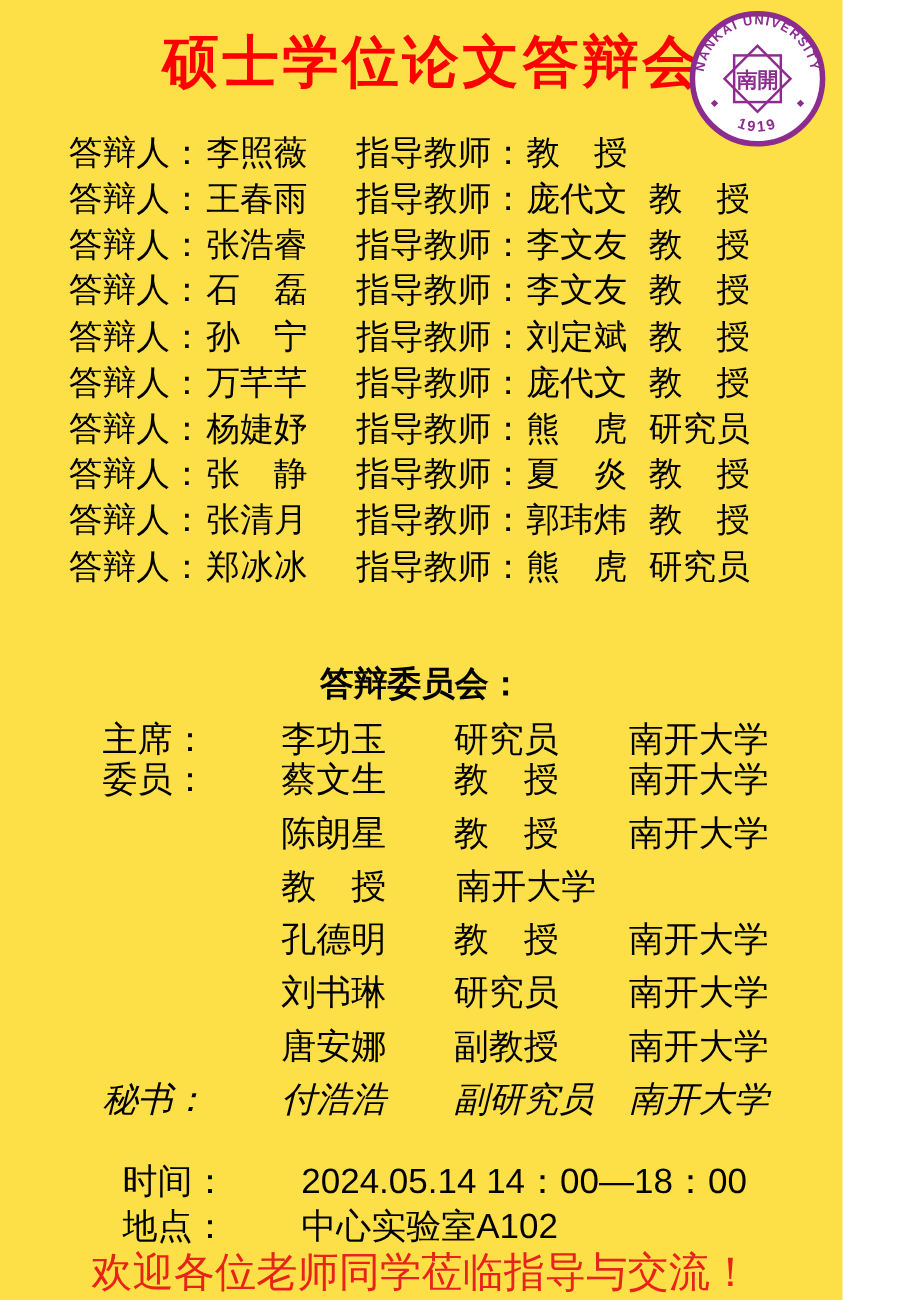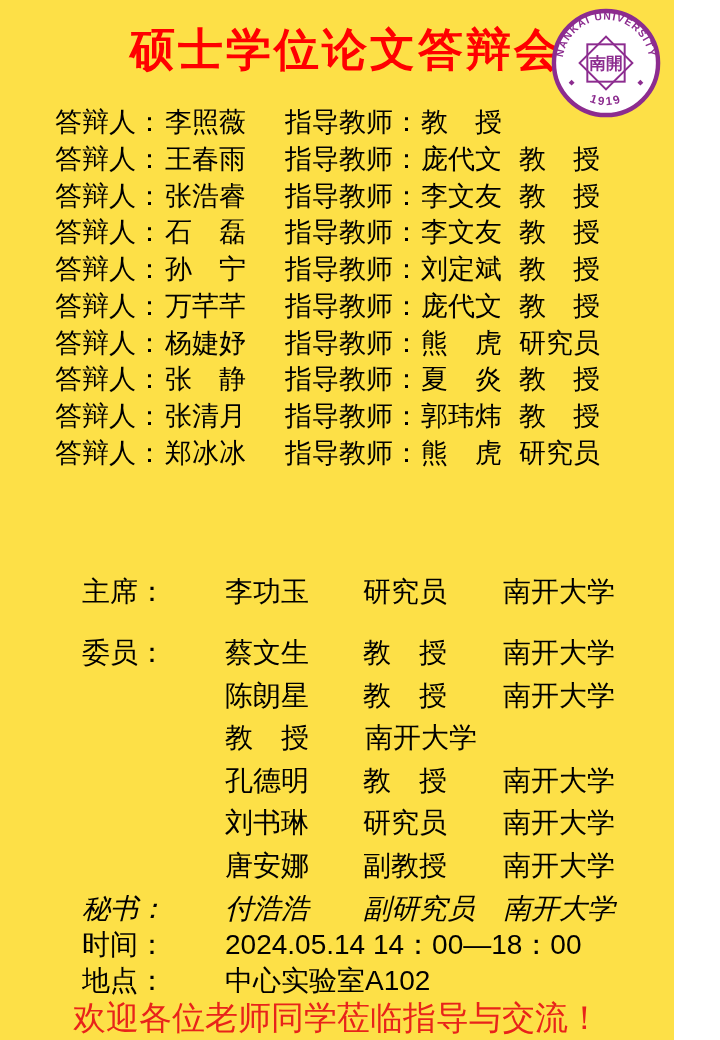--- a/index.html
+++ b/index.html
@@ -17,27 +17,27 @@
   .d-name{width:120px;}
   .d-alabel{width:136px;}
   .d-aname{width:98px;}
 
   .committee-header{position:absolute;top:529px;width:100%;text-align:center;
                     font-weight:bold;font-size:27px;}
 
   .committee{position:absolute;top:577px;left:0;right:0;}
   .c-row{display:flex;padding-left:82px;font-size:28px;height:29px;line-height:29px;
          margin-bottom:13.5px;white-space:nowrap;}
-  .c-row:first-child{margin-bottom:32px;}
+  .c-row:first-child{margin-bottom:3px;}
   .c-row:last-child{margin-top:14px;font-style:italic;}
   .c-label{width:143px;}
   .c-name{width:138px;}
   .c-title{width:140px;}
 
-  .info{position:absolute;top:930px;left:0;right:0;}
+  .info{position:absolute;top:930px;left:16px;right:0;}
   .i-row{display:flex;padding-left:82px;font-size:28px;height:29px;line-height:29px;
          margin-bottom:7px;white-space:nowrap;}
   .i-label{width:143px;}
 
   .welcome{position:absolute;top:996px;width:100%;text-align:center;
            font-size:33px;color:#e8231a;white-space:nowrap;}
 </style>
 </head>
 <body>
 
@@ -140,20 +140,21 @@
 
   <div class="d-row">
     <span class="d-label">答辩人：</span>
     <span class="d-name">郑冰冰</span>
     <span class="d-alabel">指导教师：</span>
     <span class="d-aname">熊　虎</span>
     <span class="d-atitle">研究员</span>
   </div>
 </div>
 
+  <div class="committee-header">答辩委员会：</div>
 
   <div class="committee">
   <div class="c-row">
     <span class="c-label">主席：</span>
     <span class="c-name">李功玉</span>
     <span class="c-title">研究员</span>
     <span class="c-org">南开大学</span>
   </div>
 
   <div class="c-row">

